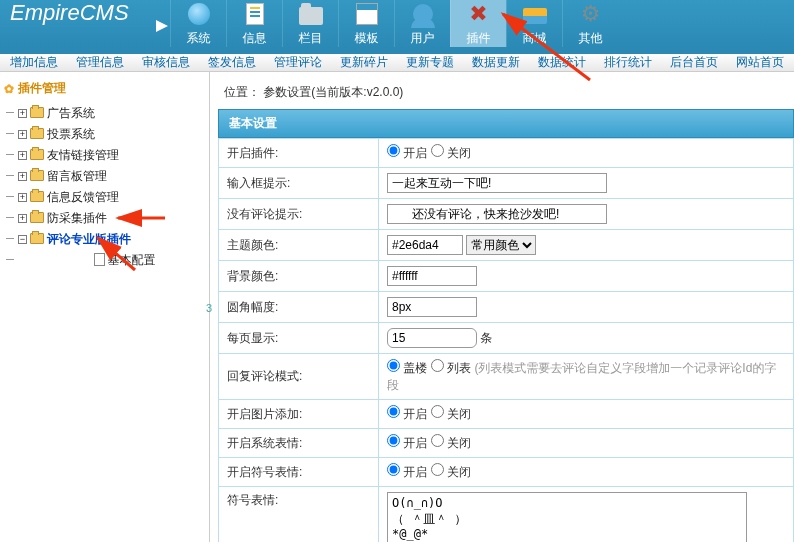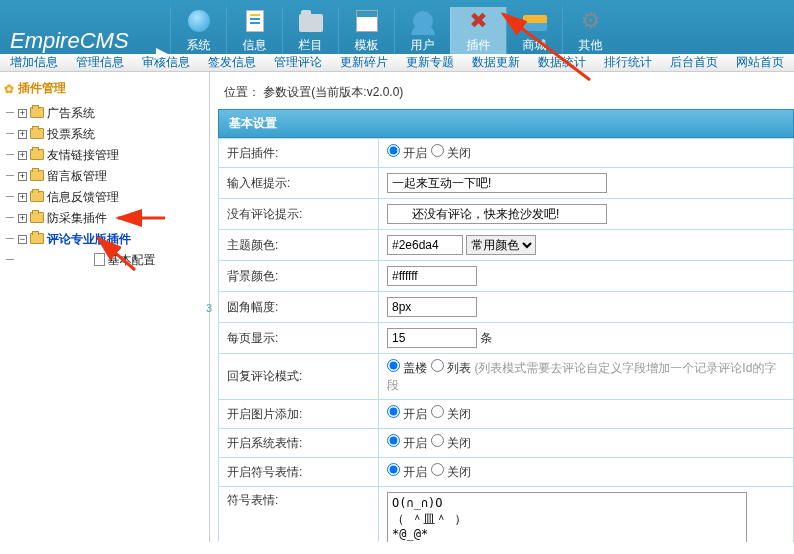--- a/index.html
+++ b/index.html
@@ -1,19 +1,19 @@
 <!DOCTYPE html>
 <html><head>
 <meta charset="utf-8">
 <style>
 * { margin:0; padding:0; box-sizing:border-box; font-family:"Microsoft YaHei",SimSun,Arial,sans-serif; }
 body { width:794px; height:554px; overflow:hidden; background:#fff; font-size:12px; color:#333; position:relative; }
 
 
-.topnav { height:54px; background:linear-gradient(#3498c3,#2a88b3); display:flex; align-items:flex-end; }
+.topnav { height:54px; background:linear-gradient(#3498c3,#2a88b3); display:flex; align-items:flex-start; }
 .logo { width:170px; display:flex; align-items:center; padding-left:10px; color:#fff; font-size:22px; font-family:Georgia,serif; font-style:italic; position:relative; }
 .logo-arrow { position:absolute; right:2px; top:20px; width:0; height:0; border-top:6px solid transparent; border-bottom:6px solid transparent; border-left:12px solid #fff; }
 .nav-cells { display:flex; }
 .nav-cell { width:56px; display:flex; flex-direction:column; align-items:center; justify-content:center; color:#fff; font-size:12px; cursor:pointer; border-left:1px solid rgba(255,255,255,.15); }
 .nav-cell .ic { width:28px; height:28px; margin-bottom:2px; display:flex; align-items:center; justify-content:center; font-size:20px; }
 .nav-cell.active { background:#88c3e0; }
 .ic-globe{background:radial-gradient(circle at 40% 35%,#aee3ff,#2a9fd6);border-radius:50%;width:22px;height:22px;}
 .ic-doc{width:18px;height:22px;background:#fff;border:1px solid #bbb;position:relative;}
 .ic-doc::before{content:"";position:absolute;left:3px;top:3px;width:10px;height:2px;background:#f4c430;box-shadow:0 4px 0 #3498c3,0 8px 0 #3498c3;}
 .ic-folder{width:24px;height:18px;background:#cfd8dc;border-radius:2px;position:relative;margin-top:3px;}
@@ -180,21 +180,21 @@
       <tr>
             <td class="lbl">背景颜色:</td>
           <td><input type="text" style="width: 90px;" value="#ffffff"></td>
           </tr>
       <tr>
             <td class="lbl">圆角幅度:</td>
           <td><input type="text" style="width: 90px;" value="8px"></td>
           </tr>
       <tr>
             <td class="lbl">每页显示:</td>
-          <td><input type="text" style="width: 90px;" value="15"> <span>条</span></td>
+          <td><input type="text" style="width: 90px; border-radius: 6px;" value="15"> <span>条</span></td>
           </tr>
       <tr>
             <td class="lbl">回复评论模式:</td>
           <td><label><input type="radio" checked="" style=""> <span>盖楼</span></label>
               <label><input type="radio" style=""> <span>列表</span></label>
               <span class="hint">(列表模式需要去评论自定义字段增加一个记录评论Id的字段</span></td>
           </tr>
       <tr>
             <td class="lbl">开启图片添加:</td>
           <td><label><input type="radio" checked="" style=""> <span>开启</span></label>

